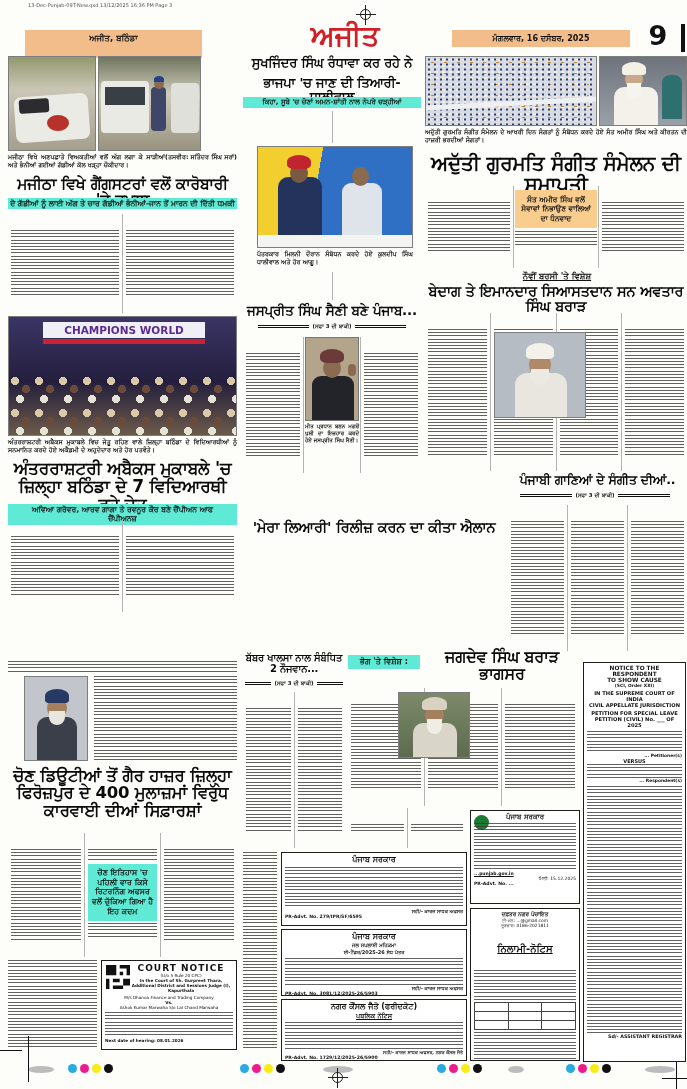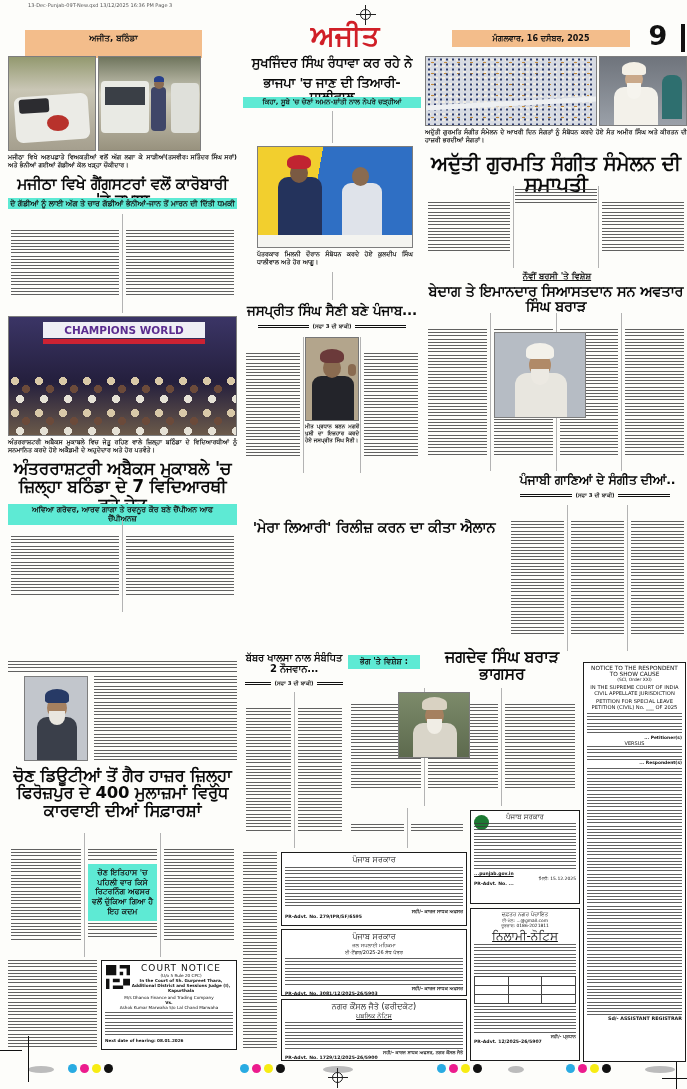--- a/index.html
+++ b/index.html
@@ -13,21 +13,21 @@
   .hl{font-weight:700;text-align:center;line-height:1.06;color:#0a0a0a;letter-spacing:-.2px}
   .yellow{background:#5eead4}
   .obox{background:#f8cd8e}
   .subhead{font-weight:700;text-align:center;line-height:1.25}
   .cap{font-size:6.3px;line-height:1.32;text-align:justify;font-weight:700;color:#0d0d0d}
   .credit{float:right;font-weight:700}
   .pill{display:flex;align-items:center;gap:3px}
   .pill .ln{flex:1;height:3px;border-top:1px solid #111;border-bottom:1px solid #111}
   .pill .tx{font-size:5.5px;font-weight:700;white-space:nowrap}
   .bnote{border:1px solid #1c1c1c;background:#fff;overflow:hidden;padding:2px 3px}
-  .ntitle{font-weight:400;text-align:center}
+  .ntitle{font-weight:700;text-align:center}
   .pr{font-weight:700;font-size:4.6px}
   .photo{position:absolute;overflow:hidden;border:1px solid #7d7d7d}
   .dot{position:absolute;width:9px;height:9px;border-radius:50%}
   .gel{position:absolute;height:7px;border-radius:50%;background:#bcbcbc}
   .regc{position:absolute;width:20px;height:20px}
   .regc .o{position:absolute;left:4px;top:4px;width:11px;height:11px;border:1px solid #222;border-radius:50%}
   .regc .h{position:absolute;left:0;top:9px;width:20px;height:1px;background:#222}
   .regc .v{position:absolute;left:9px;top:0;width:1px;height:20px;background:#222}
   .mark{position:absolute;background:#111}
   table.nt{border-collapse:collapse;width:100%}
@@ -201,20 +201,21 @@
     <div class="abs" style="left:22px;top:5px;width:24px;height:13px;background:#f4f0e6;border-radius:50% 50% 20% 20%"></div>
     <div class="abs" style="left:62px;top:18px;width:20px;height:44px;background:#2e6f6f;border-radius:8px 8px 0 0"></div>
   </div>
   <div class="abs cap" style="left:425px;top:128px;width:262px;height:23px">ਅਦੁੱਤੀ ਗੁਰਮਤਿ ਸੰਗੀਤ ਸੰਮੇਲਨ ਦੇ ਆਖਰੀ ਦਿਨ ਸੰਗਤਾਂ ਨੂੰ ਸੰਬੋਧਨ ਕਰਦੇ ਹੋਏ ਸੰਤ ਅਮੀਰ ਸਿੰਘ ਅਤੇ ਕੀਰਤਨ ਦੀ ਹਾਜ਼ਰੀ ਭਰਦੀਆਂ ਸੰਗਤਾਂ।</div>
   <div class="abs hl" style="left:425px;top:153px;width:262px;font-size:20px">ਅਦੁੱਤੀ ਗੁਰਮਤਿ ਸੰਗੀਤ ਸੰਮੇਲਨ ਦੀ ਸਮਾਪਤੀ</div>
   <div class="abs cols" style="left:425px;top:186px;width:262px;height:82px">
     <div class="c">
         <div class="sim" style="height:100%"></div>
       </div>
     <div class="c" style="padding:0 1px">
+      <div class="obox subhead" style="font-size:7.4px;padding:5px 2px;margin-top:4px">ਸੰਤ ਅਮੀਰ ਸਿੰਘ ਵਲੋਂ ਸੇਵਾਵਾਂ ਨਿਭਾਉਣ ਵਾਲਿਆਂ ਦਾ ਧੰਨਵਾਦ</div>
       <div class="sim" style="height:14px;margin-top:3px"></div>
     </div>
     <div class="c">
         <div class="sim" style="height:100%"></div>
       </div>
   </div>
 
   <div class="abs" style="left:497px;top:271px;width:120px;text-align:center;font-size:8.5px;font-weight:700;text-decoration:underline">ਨੌਵੀਂ ਬਰਸੀ 'ਤੇ ਵਿਸ਼ੇਸ਼</div>
   <div class="abs hl" style="left:425px;top:284px;width:262px;font-size:14.5px">ਬੇਦਾਗ ਤੇ ਇਮਾਨਦਾਰ ਸਿਆਸਤਦਾਨ ਸਨ ਅਵਤਾਰ ਸਿੰਘ ਬਰਾੜ</div>
   <div class="abs cols" style="left:425px;top:313px;width:262px;height:158px">
@@ -329,21 +330,21 @@
     <div class="ntitle" style="font-size:7px">ਪੰਜਾਬ ਸਰਕਾਰ</div>
     <div class="sim" style="height:48px;margin-top:2px"></div>
     <div style="font-size:4.5px;font-weight:700;text-decoration:underline">...punjab.gov.in</div>
     <div style="font-size:4.5px;text-align:right">ਮਿਤੀ: 15.12.2025</div>
     <div class="pr">PR-Advt. No. ...</div>
   </div>
   <div class="abs bnote" style="left:470px;top:908px;width:110px;height:153px">
     <div class="ntitle" style="font-size:5.6px">ਦਫ਼ਤਰ ਨਗਰ ਪੰਚਾਇਤ</div>
     <div style="font-size:4.4px;text-align:center">ਈ-ਮੇਲ: ...@gmail.com</div>
     <div style="font-size:4.4px;text-align:center">ਦੂਰਭਾਸ਼: 0186-2021811</div>
-    <div class="ntitle" style="font-size:12px;text-decoration:underline;margin:1px 0">ਨਿਲਾਮੀ-ਨੋਟਿਸ</div>
+    <div class="ntitle" style="font-size:10px;text-decoration:underline;margin:15px 0">ਨਿਲਾਮੀ-ਨੋਟਿਸ</div>
     <div class="sim" style="height:30px"></div>
     <table class="nt" style="margin:2px 0">
       <tbody>
           <tr>
             <td></td>
             <td></td>
             <td></td>
           </tr>
       <tr>
             <td></td>

